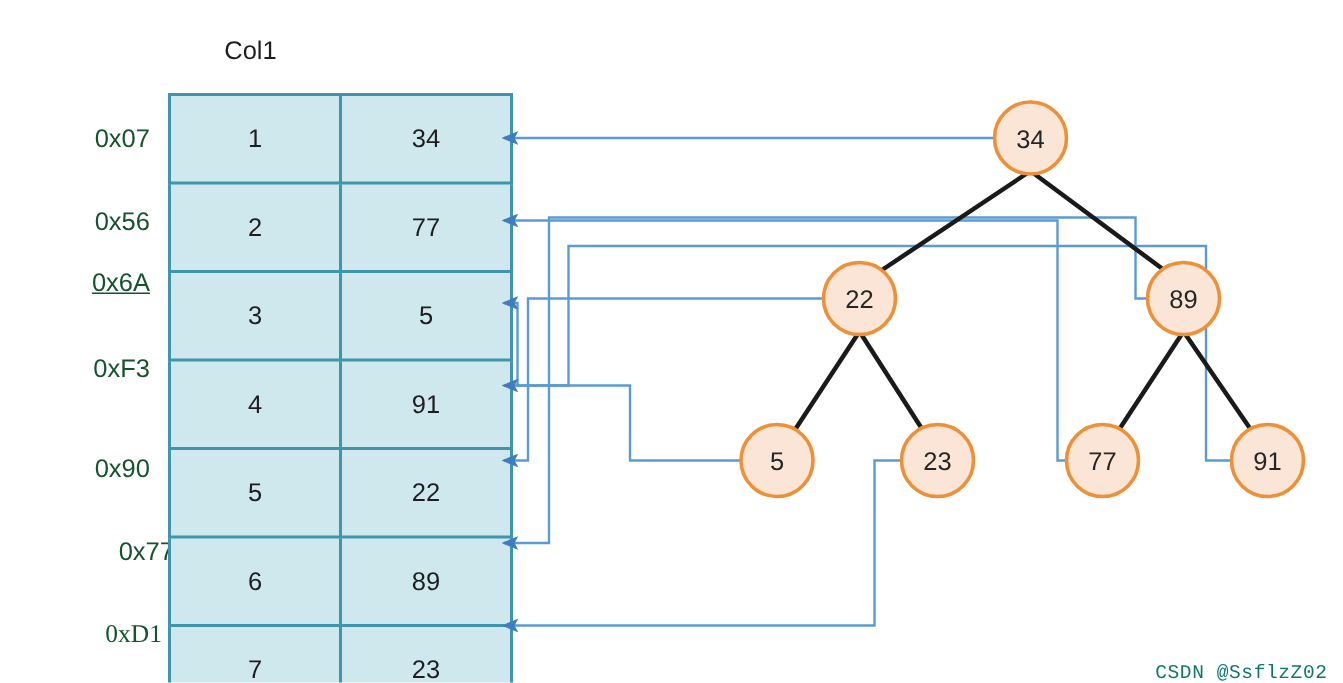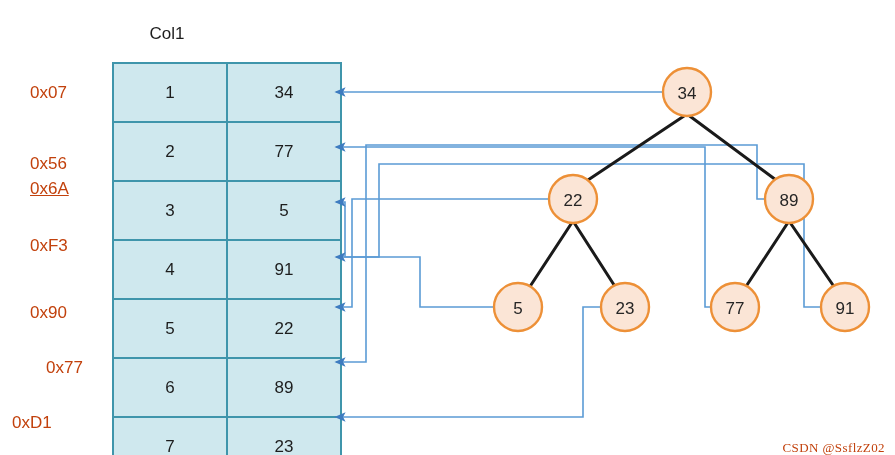--- a/index.html
+++ b/index.html
@@ -21,49 +21,49 @@
     border:2px solid #3f95ab;
     text-align:center;vertical-align:middle;
     font-size:17px;color:#1d1d1d;
     font-family:"Liberation Sans", sans-serif;
   }
   .colhdr{
     position:absolute;font-size:17px;color:#1d1d1d;
     text-align:center;width:110px;
   }
   .addr{
-    position:absolute;font-size:17px;color:#c2410c;
-    text-align:left;width:70px;
+    position:absolute;font-size:17px;color:#14532d;
+    text-align:right;width:70px;
   }
   .node-text{
     font-family:"Liberation Sans", sans-serif;
     font-size:17px;fill:#262626;
     text-anchor:middle;dominant-baseline:central;
   }
   .wmk{
     position:absolute;right:10px;bottom:13px;
-    font-size:13px;color:#c2410c;
-    font-family:Liberation Serif, serif;
+    font-size:13px;color:#0f766e;
+    font-family:Liberation Mono, monospace;
     letter-spacing:.4px;white-space:nowrap;
   }
 </style>
 </head>
 <body>
 
 <div id="stage">
 
   <div class="colhdr" style="left:112px;top:10px;">Col1</div>
 
   <div class="addr" style="left:30px;top:69px;">0x07</div>
-  <div class="addr" style="left:30px;top:140px;">0x56</div>
+  <div class="addr" style="left:30px;top:124px;">0x56</div>
   <div class="addr" style="left:30px;top:165px;text-decoration:underline;">0x6A</div>
   <div class="addr" style="left:30px;top:222px;">0xF3</div>
   <div class="addr" style="left:30px;top:289px;">0x90</div>
   <div class="addr" style="left:46px;top:344px;">0x77</div>
-  <div class="addr" style="left:12px;top:399px;">0xD1</div>
+  <div class="addr" style="left:38px;top:399px;font-family:Liberation Serif, serif;">0xD1</div>
 
   <table class="tbl" style="left:112px;top:48px;">
     <tbody>
         <tr>
       <td>1</td>
       <td>34</td>
     </tr>
     <tr>
       <td>2</td>
       <td>77</td>

